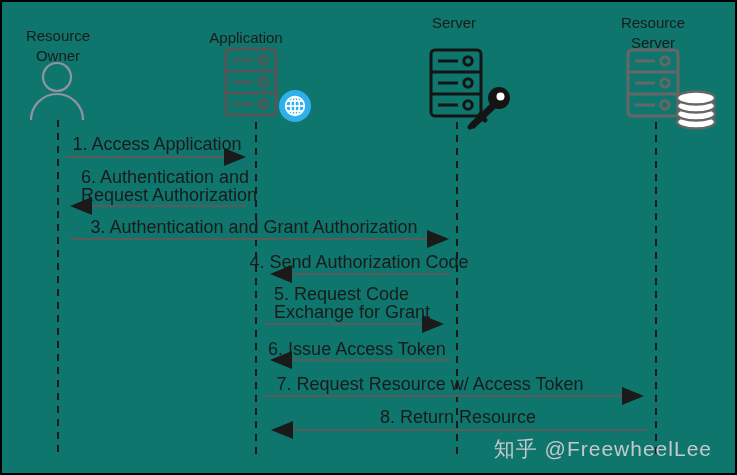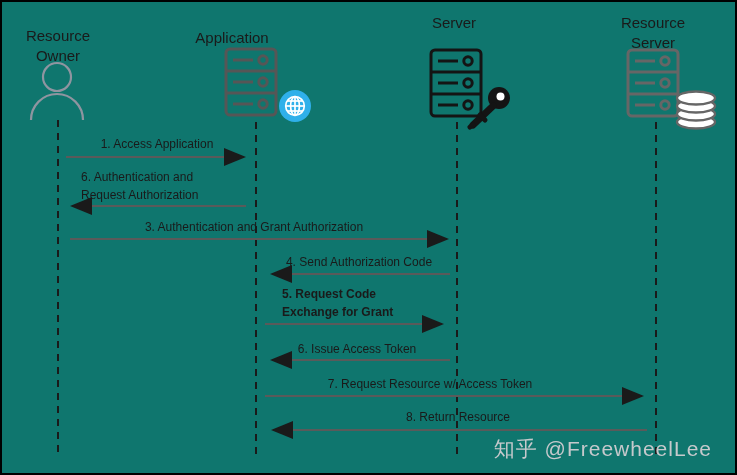--- a/index.html
+++ b/index.html
@@ -7,21 +7,21 @@
     position:relative; width:737px; height:475px; box-sizing:border-box;
     border:2px solid #000000; background:#0f766e; overflow:hidden;
     font-family:"Liberation Sans", sans-serif; color:#1a1a1a;
   }
   .layer { position:absolute; left:0; top:0; }
   
   .actor-label { position:absolute; text-align:center; font-size:15px; line-height:20px; color:#1a1a1a; }
   .actor-label span { display:block; }
   .actor-icon { position:absolute; }
   
-  .msg { position:absolute; font-size:12px; line-height:18px; white-space:nowrap; color:#1a1a1a; }
+  .msg { position:absolute; font-size:18px; line-height:18px; white-space:nowrap; color:#1a1a1a; }
   .msg.centered { transform:translateX(-50%); text-align:center; }
   .msg span { display:block; }
   
   .watermark {
     position:absolute; right:23px; top:433px; font-size:21px;
     color:#c6c9cc; letter-spacing:1px; white-space:nowrap;
   }
 </style>
 </head>
 <body>
@@ -47,21 +47,21 @@
     <line x1="263" y1="322" x2="440" y2="322" stroke="#5a5a5a" stroke-width="2" marker-end="url(#arrR)"></line>
     <line x1="448" y1="358" x2="270" y2="358" stroke="#5a5a5a" stroke-width="2" marker-end="url(#arrR)"></line>
     <line x1="263" y1="394" x2="640" y2="394" stroke="#5a5a5a" stroke-width="2" marker-end="url(#arrR)"></line>
     <line x1="645" y1="428" x2="271" y2="428" stroke="#5a5a5a" stroke-width="2" marker-end="url(#arrR)"></line>
   </svg>
 
   <div class="actor-label" style="left:0;   width:112px; top:24px;">
     <span>Resource</span>
     <span>Owner</span>
   </div>
-  <div class="actor-label" style="left:170px; width:120px; top:26px;">
+  <div class="actor-label" style="left:184px; width:120px; top:26px;">
     <span>Application</span>
   </div>
   <div class="actor-label" style="left:392px; width:120px; top:11px;">
     <span>Server</span>
   </div>
   <div class="actor-label" style="left:591px; width:120px; top:11px;">
     <span>Resource</span>
     <span>Server</span>
   </div>
 
@@ -147,21 +147,21 @@
   <div class="msg" style="left:79px; top:166px;">
     <span>6. Authentication and</span>
     <span>Request Authorization</span>
   </div>
   <div class="msg centered" style="left:252px; top:216px;text-align:center;">
     <span>3. Authentication and Grant Authorization</span>
   </div>
   <div class="msg centered" style="left:357px; top:251px;">
     <span>4. Send Authorization Code</span>
   </div>
-  <div class="msg" style="left:280px; top:283px;font-weight:bold;">
+  <div class="msg" style="left:272px; top:283px;">
     <span>5. Request Code</span>
     <span>Exchange for Grant</span>
   </div>
   <div class="msg centered" style="left:355px; top:338px;">
     <span>6. Issue Access Token</span>
   </div>
   <div class="msg centered" style="left:428px; top:373px;">
     <span>7. Request Resource w/ Access Token</span>
   </div>
   <div class="msg centered" style="left:456px; top:406px;">

